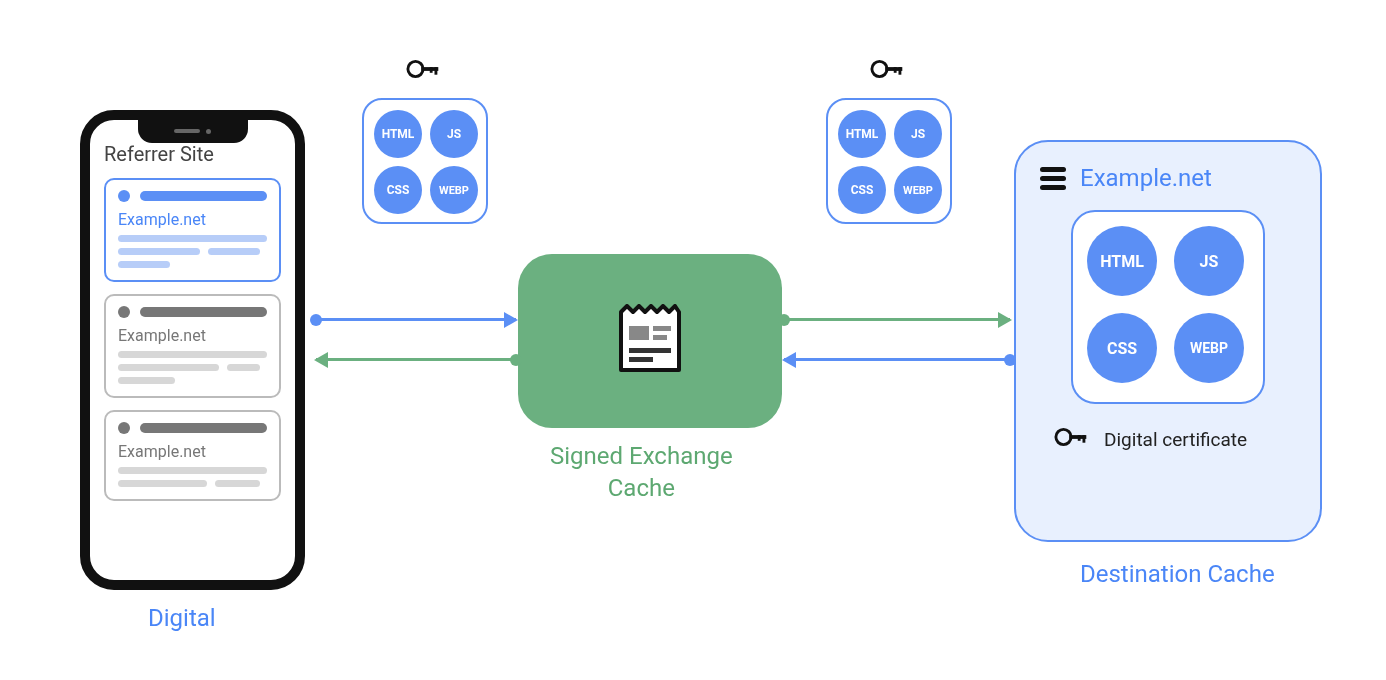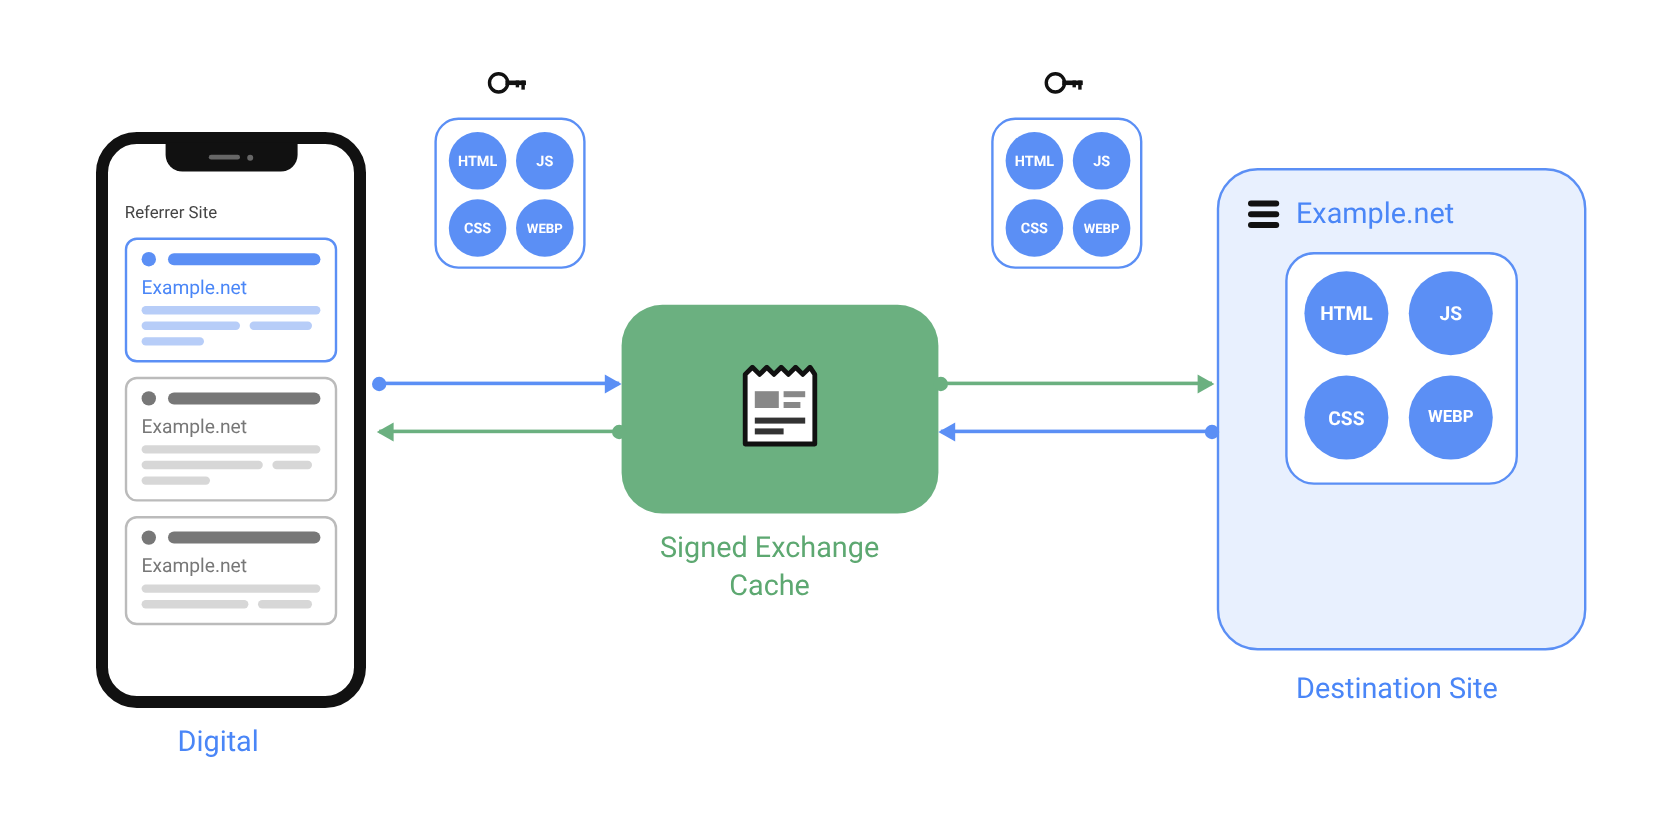--- a/index.html
+++ b/index.html
@@ -38,22 +38,22 @@
     border-bottom-left-radius: 14px;
     border-bottom-right-radius: 14px;
     display: flex;
     align-items: center;
     justify-content: center;
     gap: 6px;
   }
   .notch .speaker { width: 26px; height: 4px; background: #666; border-radius: 2px; }
   .notch .cam { width: 5px; height: 5px; background: #666; border-radius: 50%; }
   .phone-title {
-    margin-top: 36px;
-    font-size: 14px;
+    margin-top: 8px;
+    font-size: 20px;
     color: #444;
   }
   .card {
     border-radius: 10px;
     padding: 10px 12px 12px 12px;
     margin-top: 12px;
   }
   .card.blue-card { border: 2px solid #5b8ff5; }
   .card.gray-card { border: 2px solid #bbb; }
   .card-head { display: flex; align-items: center; gap: 10px; margin-bottom: 8px; }
@@ -296,22 +296,33 @@
         <span></span>
       </div>
     <div class="dest-title">Example.net</div>
   </div>
   <div class="dest-pack">
     <div class="resource-circle large">HTML</div>
     <div class="resource-circle large">JS</div>
     <div class="resource-circle large">CSS</div>
     <div class="resource-circle large" style="font-size:14px">WEBP</div>
   </div>
-</div>
-<div class="node-label blue-label" style="left:1080px; top:560px;">Destination Site</div>
+  <div class="cert-row">
+    <span class="key-icon">
+      <svg viewBox="0 0 40 22">
+          <circle cx="10" cy="11" r="8" fill="none" stroke="#111" stroke-width="3"></circle>
+          <rect x="16" y="9" width="18" height="4" fill="#111"></rect>
+          <rect x="30" y="9" width="3" height="8" fill="#111"></rect>
+          <rect x="25" y="9" width="3" height="6" fill="#111"></rect>
+        </svg>
+    </span>
+    <span class="cert-text">Digital certificate</span>
+  </div>
+</div>
+<div class="node-label blue-label" style="left:1080px; top:560px;">Destination Cache</div>
 
 <div class="arrow blue-arr" style="left:316px; top:318px; width:200px;">
   <span class="circ" style="left:-6px;"></span>
   <span class="head right"></span>
 </div>
 <div class="arrow green-arr" style="left:316px; top:358px; width:200px;">
   <span class="circ" style="right:-6px;"></span>
   <span class="head left"></span>
 </div>
 

